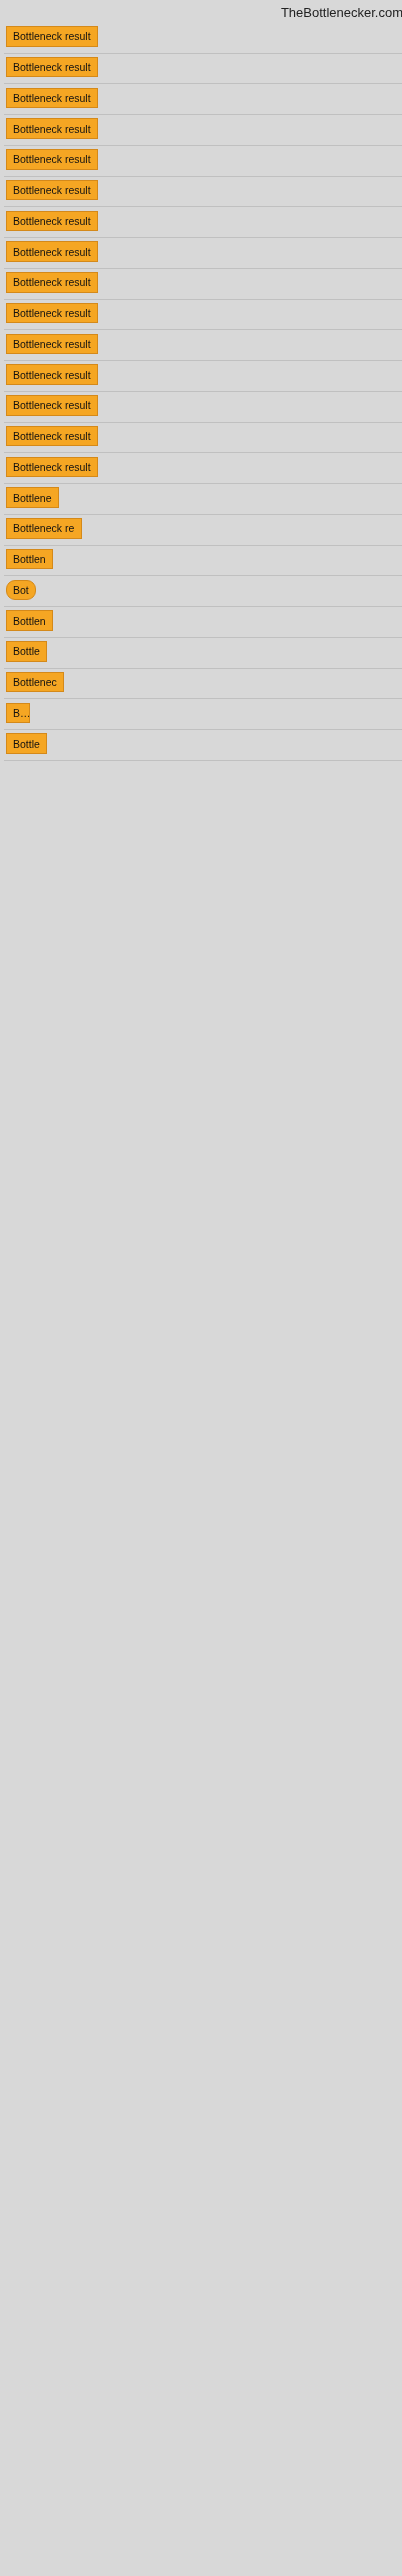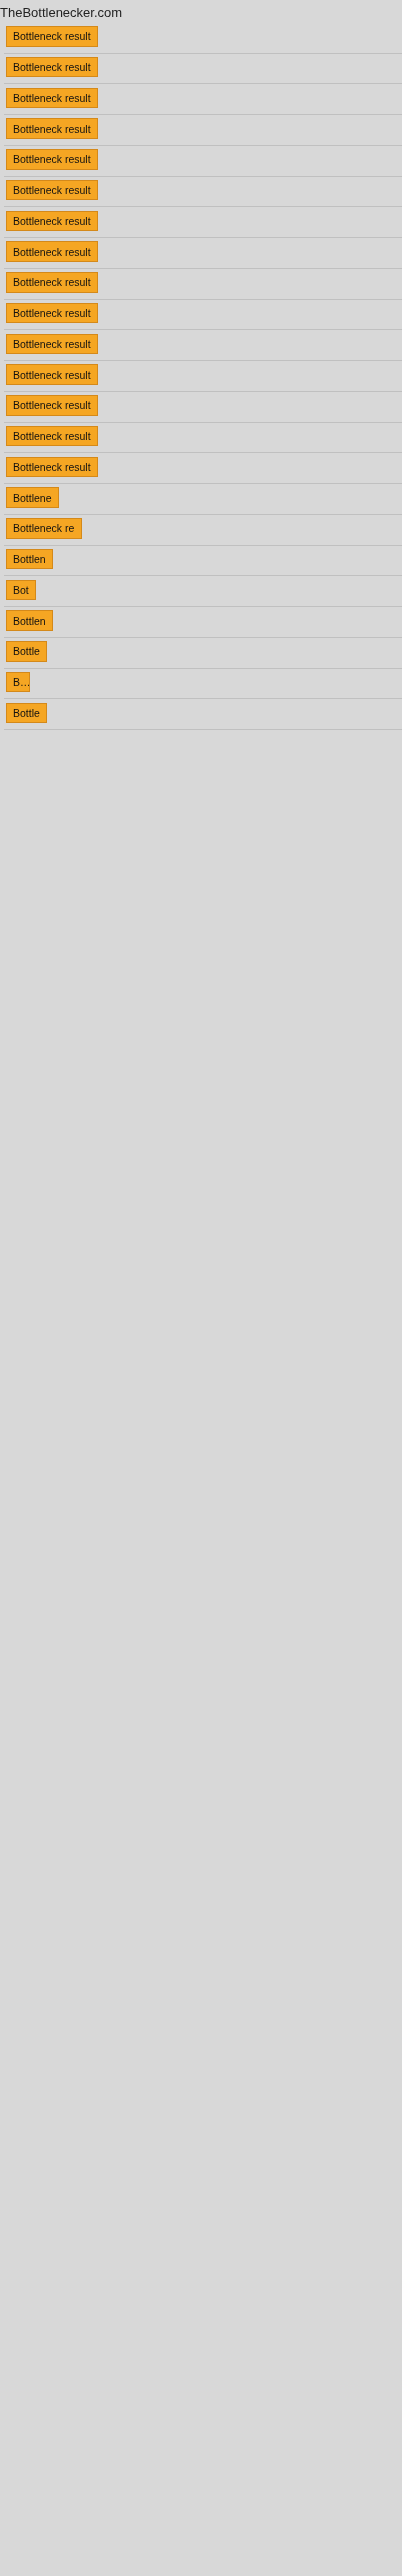--- a/index.html
+++ b/index.html
@@ -10,21 +10,21 @@
 
     body {
       width: 403px;
       min-height: 2576px;
       background-color: #d8d8d8;
       font-family: Arial, sans-serif;
       position: relative;
     }
 
     .site-title {
-      text-align: left;
+      text-align: right;
       font-size: 13px;
       color: #222;
       padding: 4.8px 0 3.2px 0;
       font-weight: normal;
     }
 
     .bottleneck-badge {
       background-color: #f5a623;
       color: #111;
       font-size: 10.5px;
@@ -62,19 +62,20 @@
     <div class="badge-row"><span class="bottleneck-badge" style="max-width: 97px;">Bottleneck result</span></div>
     <div class="badge-row"><span class="bottleneck-badge" style="max-width: 97px;">Bottleneck result</span></div>
     <div class="badge-row"><span class="bottleneck-badge" style="max-width: 97px;">Bottleneck result</span></div>
     <div class="badge-row"><span class="bottleneck-badge" style="max-width: 97px;">Bottleneck result</span></div>
     <div class="badge-row"><span class="bottleneck-badge" style="max-width: 97px;">Bottleneck result</span></div>
     <div class="badge-row"><span class="bottleneck-badge" style="max-width: 97px;">Bottleneck result</span></div>
     <div class="badge-row"><span class="bottleneck-badge" style="max-width: 97px;">Bottleneck result</span></div>
     <div class="badge-row"><span class="bottleneck-badge" style="max-width: 64px;">Bottlene</span></div>
     <div class="badge-row"><span class="bottleneck-badge" style="max-width: 81px;">Bottleneck re</span></div>
     <div class="badge-row"><span class="bottleneck-badge" style="max-width: 56px;">Bottlen</span></div>
-    <div class="badge-row"><span class="bottleneck-badge" style="max-width: 34px;">Bot</span></div>
+    <div class="badge-row"><span class="bottleneck-badge" style="max-width: 34px; border-radius: 9px;">Bot</span></div>
     <div class="badge-row"><span class="bottleneck-badge" style="max-width: 56px;">Bottlen</span></div>
     <div class="badge-row"><span class="bottleneck-badge" style="max-width: 48px;">Bottle</span></div>
+    <div class="badge-row"><span class="bottleneck-badge" style="max-width: 64px;">Bottlenec</span></div>
     <div class="badge-row"><span class="bottleneck-badge" style="max-width: 24px;">Bo</span></div>
     <div class="badge-row"><span class="bottleneck-badge" style="max-width: 48px;">Bottle</span></div>
   </div>
 
 
 </body></html>

